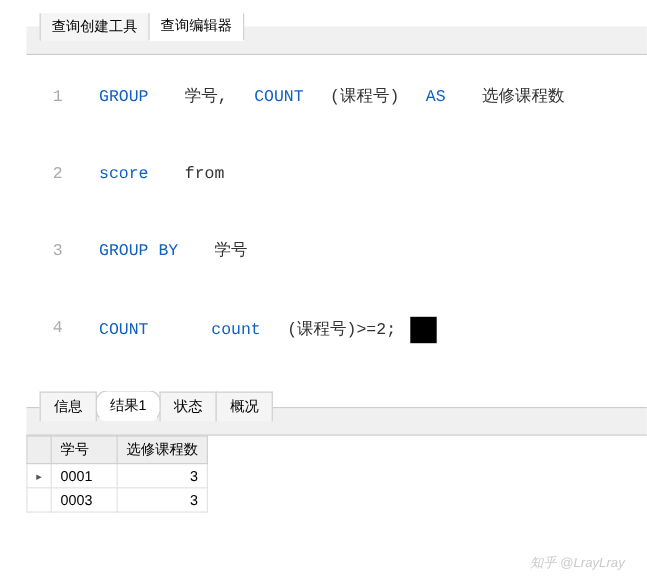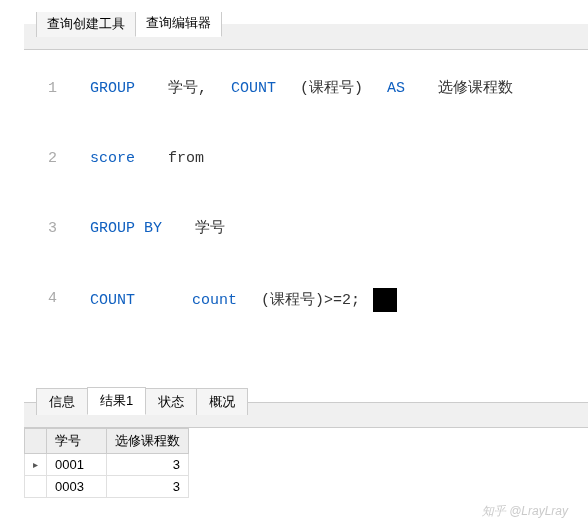--- a/index.html
+++ b/index.html
@@ -64,36 +64,36 @@
   vertical-align: middle;
   margin-left: 1px;
 }
 .bottom-tabs {
   display: flex;
   background: #f0f0f0;
   border-top: 1px solid #ccc;
   border-bottom: 1px solid #ccc;
   height: 24px;
   align-items: flex-end;
-  margin-top: 32px;
 }
 .bottom-tab {
   padding: 4px 12px;
   border: 1px solid #ccc;
   border-bottom: none;
   background: #f5f5f5;
   margin-right: -1px;
   cursor: pointer;
   font-size: 13px;
 }
 .bottom-tab.active {
   background: #fff;
   border-bottom: 1px solid #fff;
   position: relative;
   z-index: 1;
+  border-radius: 10px;
 }
 .result-table {
   border-collapse: collapse;
   font-size: 13px;
 }
 .result-table th {
   background: #eee;
   border: 1px solid #ccc;
   padding: 3px 8px;
   text-align: left;

